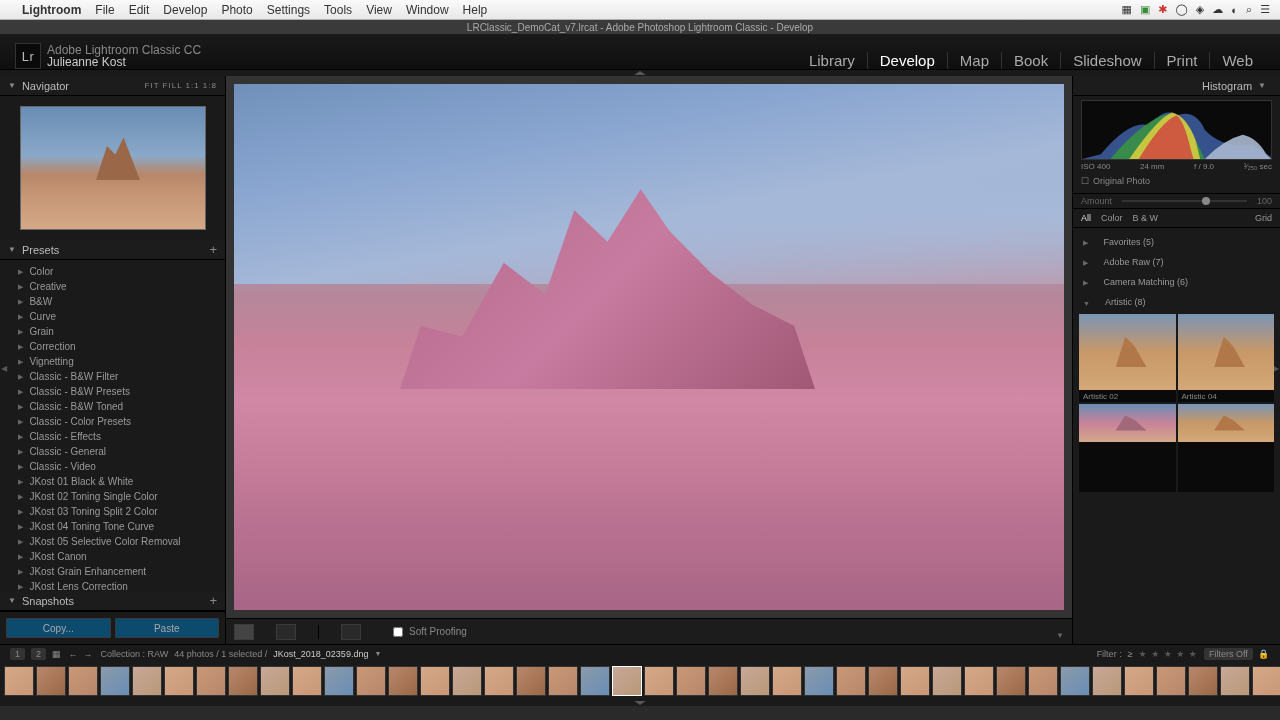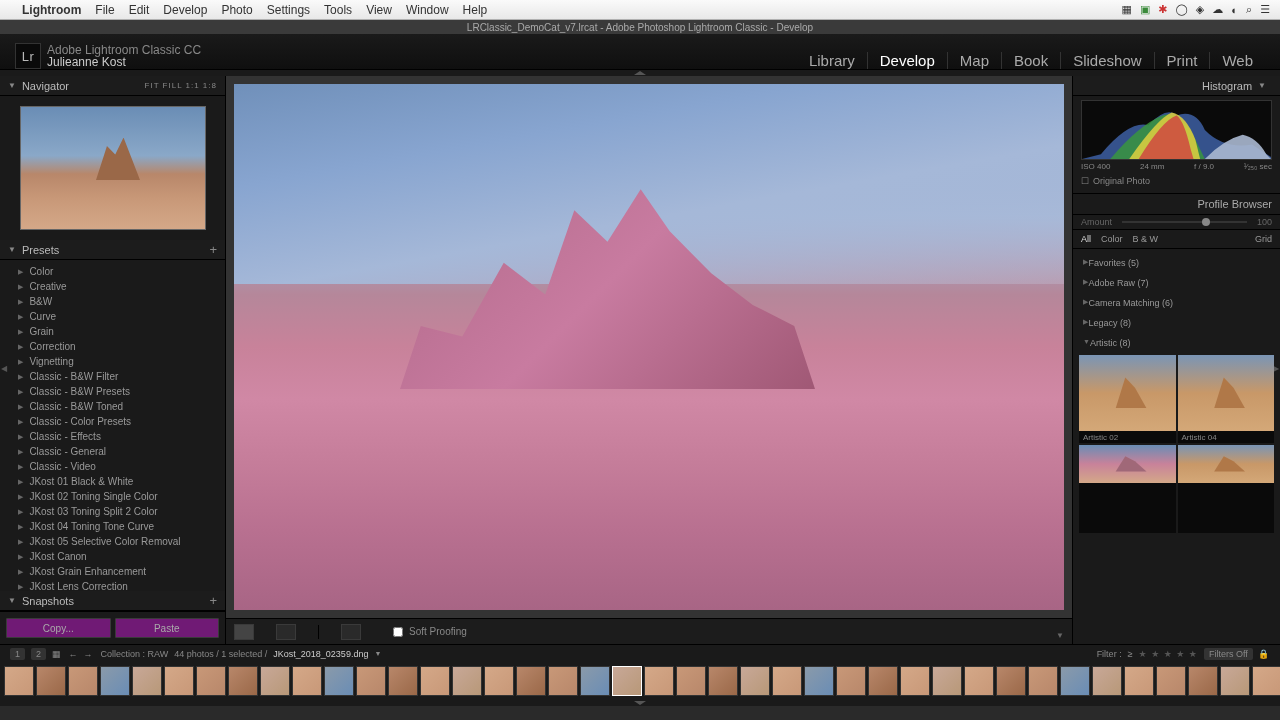--- a/index.html
+++ b/index.html
@@ -31,21 +31,21 @@
 .panel-header .tri{margin-right:6px;font-size:8px;color:#888}
 .panel-header .add{margin-left:auto;color:#888;font-size:13px}
 .panel-header .fit{margin-left:auto;font-size:8px;color:#888;letter-spacing:1px}
 .nav-thumb{padding:10px;display:flex;justify-content:center}
 .nav-thumb-img{width:186px;height:124px;border:1px solid #666;background:linear-gradient(to bottom,#6a8db5 0%,#8aa8c8 40%,#b8876a 55%,#c89878 75%,#d4a888 100%);position:relative;overflow:hidden}
 .nav-thumb-img::after{content:"";position:absolute;left:35%;top:25%;width:30%;height:35%;background:#9a6848;clip-path:polygon(20% 100%,40% 20%,55% 40%,70% 0%,85% 50%,100% 100%)}
 .preset-list{flex:1;overflow:hidden;padding:4px 0}
 .preset-item{display:flex;align-items:center;padding:1px 8px 1px 18px;font-size:10px;color:#999;cursor:pointer;line-height:13px}
 .preset-item .arr{margin-right:6px;font-size:7px;color:#666}
 .copy-paste{display:flex;padding:6px;gap:4px;border-top:1px solid #000}
-.copy-paste button{flex:1;height:20px;background:#701a75;border:1px solid #3a3a3a;color:#aaa;font-size:10px;cursor:pointer;border-radius:1px}
+.copy-paste button{flex:1;height:20px;background:#0c4a6e;border:1px solid #3a3a3a;color:#aaa;font-size:10px;cursor:pointer;border-radius:1px}
 .main-image{flex:1;display:flex;align-items:center;justify-content:center;padding:8px}
 .photo{width:100%;height:100%;background:linear-gradient(to bottom,#7a95c0 0%,#8ba5ce 12%,#9cb3d6 25%,#b5879a 40%,#c8829a 50%,#d088a5 60%,#c57d9a 72%,#b87090 85%,#a86585 100%);position:relative;overflow:hidden}
 .photo::before{content:"";position:absolute;left:0;right:0;top:0;height:38%;background:linear-gradient(170deg,#7090ba 0%,#88a5d0 30%,#a5b8d8 60%,rgba(200,200,220,.3) 100%)}
 .photo::after{content:"";position:absolute;left:20%;top:18%;width:50%;height:40%;background:linear-gradient(135deg,#b06888 0%,#c87ba0 50%,#a05875 100%);clip-path:polygon(0% 100%,5% 70%,15% 75%,25% 40%,35% 55%,42% 15%,50% 30%,58% 5%,65% 25%,75% 45%,85% 60%,95% 70%,100% 100%)}
 .toolbar{height:26px;background:#1c1c1c;display:flex;align-items:center;padding:0 8px;gap:22px;border-top:1px solid #000}
 .tool-btn{width:20px;height:16px;background:#2a2a2a;border:1px solid #3a3a3a;cursor:pointer}
 .tool-btn.active{background:#444}
 .soft-proof{display:flex;align-items:center;gap:6px;font-size:10px;color:#888;margin-left:10px}
 .soft-proof input{width:10px;height:10px}
 .histogram-panel{padding:4px 8px;border-bottom:1px solid #000}
@@ -57,21 +57,21 @@
 .profile-name-row{display:flex;justify-content:space-between;padding:6px 8px;font-size:10px;color:#999}
 .profile-name-row .close{cursor:pointer}
 .amount-row{display:flex;align-items:center;padding:2px 8px;font-size:9px;color:#666;gap:10px}
 .amount-slider{flex:1;height:2px;background:#333;position:relative}
 .amount-slider::after{content:"";position:absolute;right:30%;top:-3px;width:8px;height:8px;background:#888;border-radius:50%}
 .filter-row{display:flex;padding:4px 8px;font-size:9px;color:#999;gap:10px;border-top:1px solid #000;border-bottom:1px solid #000}
 .filter-row span{cursor:pointer}
 .filter-row span.active{color:#ddd}
 .filter-row .grid{margin-left:auto}
 .profile-groups{padding:4px 0;overflow:hidden;flex:1}
-.pgroup{padding:5px 10px;font-size:9px;color:#999;display:flex;align-items:flex-start;gap:0;cursor:pointer}
+.pgroup{padding:5px 10px;font-size:9px;color:#999;display:flex;align-items:flex-end;gap:15px;cursor:pointer}
 .pgroup .arr{font-size:7px;color:#666}
 .profile-grid{display:grid;grid-template-columns:1fr 1fr;gap:2px;padding:2px 6px}
 .pthumb{height:88px;background:#0a0a0a;position:relative;cursor:pointer}
 .pthumb.sel{outline:1px solid #fff}
 .pthumb-img{height:76px;background:linear-gradient(to bottom,#6a8db5 0%,#c8829a 50%,#d4a888 100%);position:relative}
 .pthumb-img::after{content:"";position:absolute;left:30%;top:25%;width:40%;height:45%;background:#a06878;clip-path:polygon(20% 100%,45% 10%,70% 40%,100% 100%)}
 .pthumb-img.warm{background:linear-gradient(to bottom,#7a95b5 0%,#c89868 50%,#d4a878 100%)}
 .pthumb-img.warm::after{background:#b07848}
 .pthumb-label{font-size:8px;color:#888;padding:2px 4px}
 .filmstrip-info{height:18px;background:#1a1a1a;display:flex;align-items:center;padding:0 10px;font-size:9px;color:#888;gap:6px;border-top:1px solid #000}
@@ -302,23 +302,20 @@
         <span>ISO 400</span>
         <span>24 mm</span>
         <span>f / 9.0</span>
         <span>¹⁄₂₅₀ sec</span>
       </div>
       <div class="orig-photo">
         <span>☐</span>
         <span>Original Photo</span>
       </div>
     </div>
-    <div class="profile-browser-hdr">
-      <span>Profile Browser</span>
-    </div>
     <div class="amount-row">
       <span>Amount</span>
       <div class="amount-slider"></div>
       <span>100</span>
     </div>
     <div class="filter-row">
       <span class="active">All</span>
       <span>Color</span>
       <span>B &amp; W</span>
       <span class="grid">Grid</span>
@@ -328,24 +325,20 @@
           <span class="arr">▶</span>
           <span>Favorites (5)</span>
         </div>
       <div class="pgroup">
           <span class="arr">▶</span>
           <span>Adobe Raw (7)</span>
         </div>
       <div class="pgroup">
           <span class="arr">▶</span>
           <span>Camera Matching (6)</span>
-        </div>
-      <div class="pgroup">
-          <span class="arr">▶</span>
-          <span>Legacy (8)</span>
         </div>
       <div class="pgroup">
           <span class="arr">▼</span>
           <span>Artistic (8)</span>
         </div>
       <div class="profile-grid">
         <div class="pthumb">
             <div class="pthumb-img warm"></div>
             <div class="pthumb-label">Artistic 02</div>
           </div>

